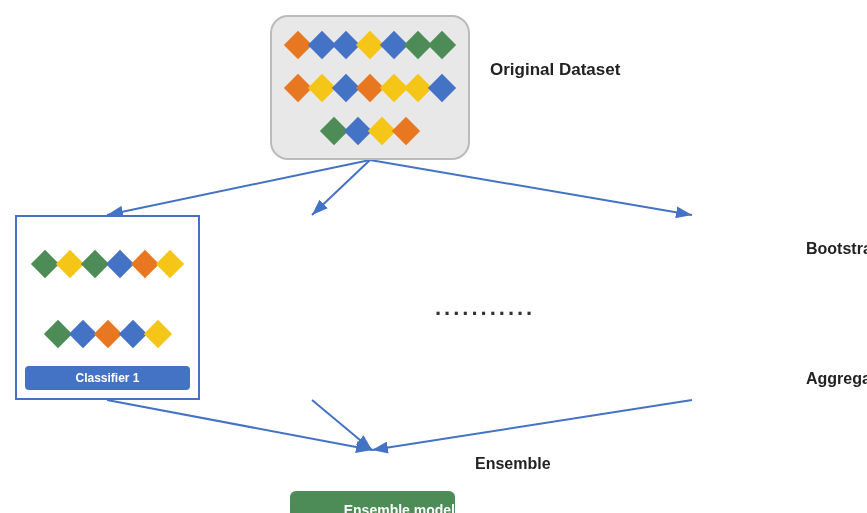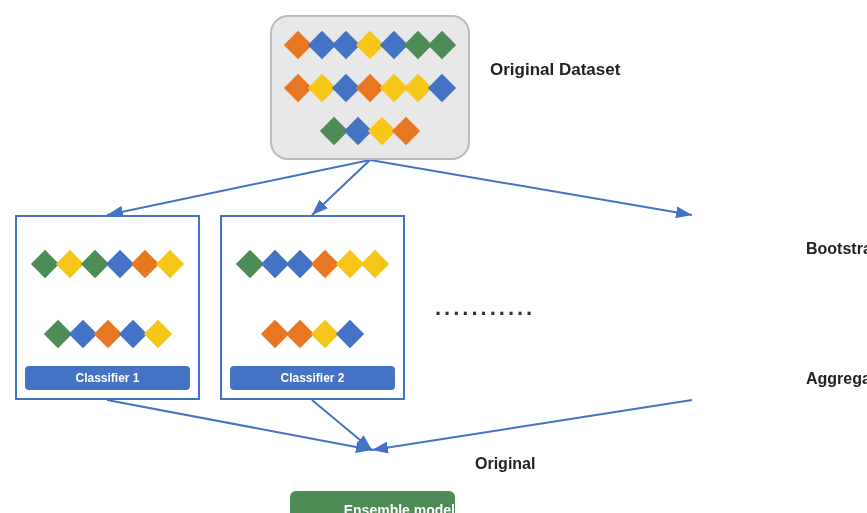--- a/index.html
+++ b/index.html
@@ -223,42 +223,27 @@
       <span class="sq" style="background:#F5C518;"></span>
       <span class="sq" style="background:#4d8c57;"></span>
       <span class="sq" style="background:#4472C4;"></span>
       <span class="sq" style="background:#E87722;"></span>
       <span class="sq" style="background:#4472C4;"></span>
       <span class="sq" style="background:#F5C518;"></span>
     </div>
     <div class="classifier-label-bar">Classifier 1</div>
   </div>
 
-  <div class="classifier-box classifier-box-2">
-    <div class="squares-area">
-      <span class="sq" style="background:#4d8c57;"></span>
-      <span class="sq" style="background:#4472C4;"></span>
-      <span class="sq" style="background:#4472C4;"></span>
-      <span class="sq" style="background:#E87722;"></span>
-      <span class="sq" style="background:#F5C518;"></span>
-      <span class="sq" style="background:#F5C518;"></span>
-      <span class="sq" style="background:#E87722;"></span>
-      <span class="sq" style="background:#E87722;"></span>
-      <span class="sq" style="background:#F5C518;"></span>
-      <span class="sq" style="background:#4472C4;"></span>
-    </div>
-    <div class="classifier-label-bar">Classifier 2</div>
-  </div>
 
   <div class="dots-container">...........</div>
 
 
   <div class="bootstrapping-label">Bootstrapping</div>
 
   <div class="aggregation-label">Aggregation</div>
 
   <div class="ensemble-box">
     <span class="ensemble-label-text">Ensemble model</span>
   </div>
 
-  <div class="bagging-label">Original</div>
+  <div class="bagging-label">Ensemble</div>
 
 </div>
 
 </body></html>

